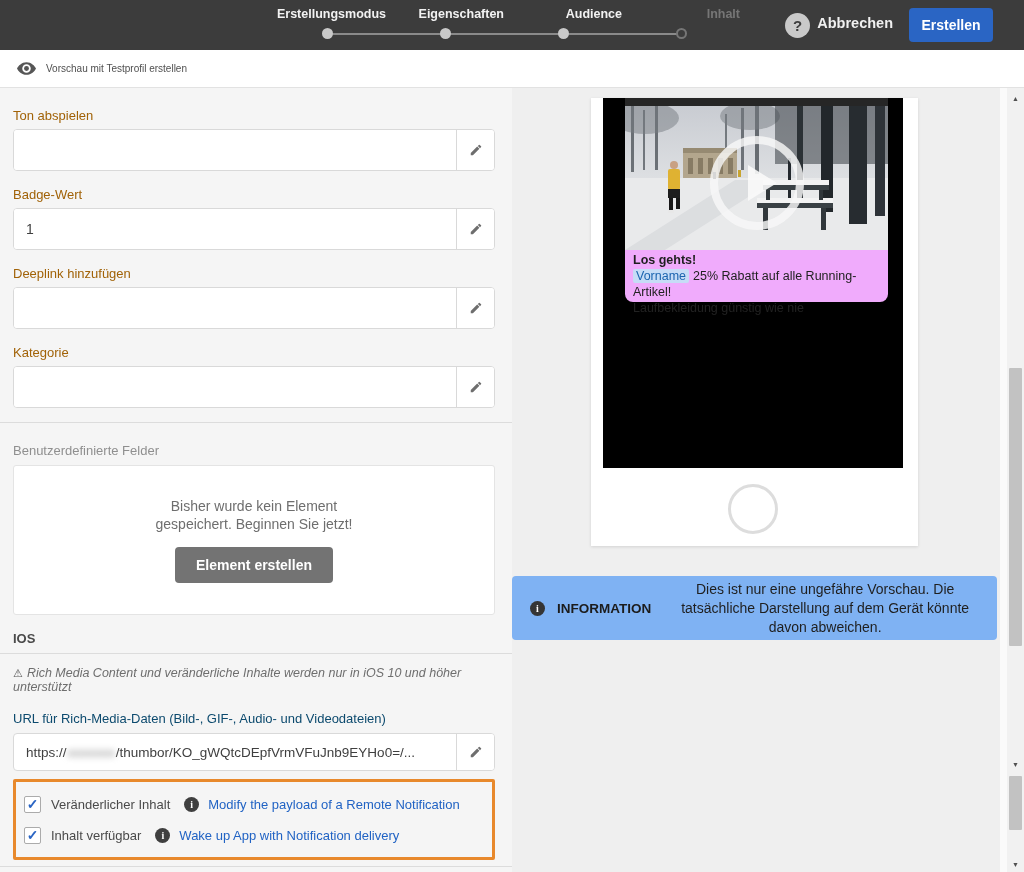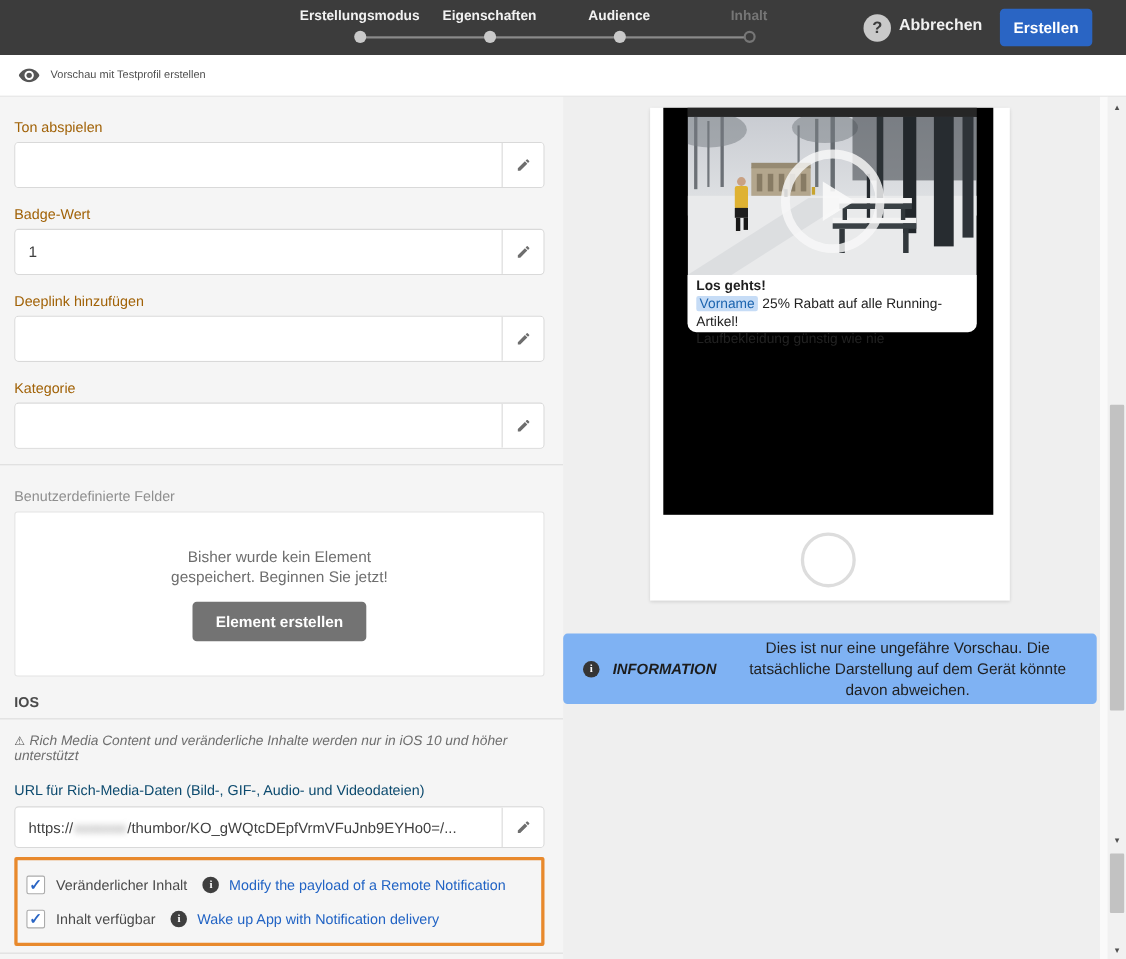--- a/index.html
+++ b/index.html
@@ -5,21 +5,21 @@
   * { margin:0; padding:0; box-sizing:border-box; }
   html,body { width:1024px; height:872px; overflow:hidden;
     font-family:"Liberation Sans", sans-serif; background:#f5f5f5; }
   .app { position:relative; width:1024px; height:872px; overflow:hidden; }
 
   
   .topbar { position:absolute; left:0; top:0; width:1024px; height:50px; background:#3c3c3c; }
   .stepper { position:absolute; left:268px; top:5px; width:470px; height:40px; }
   .stepper .track { position:absolute; left:59px; right:56px; top:28px; height:2px; background:#8a8a8a; }
   .step { position:absolute; top:0; width:118px; text-align:center; cursor:pointer; }
-  .step .lbl { font-size:12.5px; font-weight:bold; color:#f2f2f2; line-height:18px; }
+  .step .lbl { font-size:12.5px; font-weight:bold; color:#f2f2f2; line-height:18px;text-align:right; }
   .step .dot { width:11px; height:11px; border-radius:50%; background:#c9c9c9; margin:5px auto 0; position:relative; }
   .step.next .lbl { color:#767676; }
   .step.next .dot { background:#3c3c3c; border:2px solid #767676; width:11px; height:11px; }
   .s0{left:0;} .s1{left:118px;} .s2{left:236px;} .s3{left:354px;}
 
   .help-circle { position:absolute; right:214px; top:13px; width:25px; height:25px; border-radius:50%;
     background:#c9c9c9; color:#3c3c3c; font-size:15px; font-weight:bold; text-align:center; line-height:25px; cursor:pointer; }
   .cancel-btn { position:absolute; right:131px; top:15px; color:#f0f0f0; font-size:14.5px; font-weight:bold; cursor:pointer; }
   .create-btn { position:absolute; right:31px; top:8px; width:84px; height:34px; background:#2a65c4; border:none;
     border-radius:4px; color:#fff; font-size:14px; font-weight:bold; font-family:inherit; cursor:pointer; }
@@ -78,32 +78,32 @@
     box-shadow:0 1px 3px rgba(0,0,0,.12); }
   .screen { position:absolute; left:12px; top:0; width:300px; height:370px; background:#000; }
   .screen .topstrip { position:absolute; left:22px; top:0; width:263px; height:8px; background:#262626; }
   .media { position:absolute; left:22px; top:8px; width:263px; height:144px; overflow:hidden; }
   .media svg { display:block; }
   .play { position:absolute; left:85px; top:30px; width:94px; height:94px; border-radius:50%;
     border:8px solid rgba(248,248,248,.82); }
   .play .tri { position:absolute; left:30px; top:21px; width:0; height:0;
     border-top:18px solid transparent; border-bottom:18px solid transparent;
     border-left:29px solid rgba(250,250,250,.9); }
-  .notif { position:absolute; left:22px; top:152px; width:263px; height:52px; background:#ffffff;
+  .notif { position:absolute; left:22px; top:152px; width:263px; height:52px; background:#f0abfc;
     border-radius:0 0 8px 8px; padding:2px 8px; line-height:16px; }
   .notif .t { font-size:12.5px; font-weight:bold; color:#1f1f1f; }
   .notif .b { font-size:12.5px; color:#222; }
   .token { background:#c6dcf6; color:#1c64af; padding:0 3px; border-radius:2px; margin-right:4px; }
   .home-circle { position:absolute; left:137px; top:386px; width:50px; height:50px; border:3px solid #ddd;
     border-radius:50%; }
 
   .info-banner { position:absolute; left:0px; top:488px; width:485px; height:64px; background:#7fb2f3;
     border-radius:4px; display:flex; align-items:center; }
   .info-banner .info-dot { margin-left:18px; background:#353535; }
-  .info-banner .tag { margin-left:12px; font-size:13.5px; font-weight:bold; color:#1c1c1c; flex:none;font-style:italic; }
+  .info-banner .tag { margin-left:12px; font-size:13.5px; font-weight:bold; color:#1c1c1c; flex:none; }
   .info-banner .msg { margin:0 14px 0 16px; font-size:14px; color:#1f1f1f; line-height:19px; text-align:center; }
 
   
   .gap-strip { position:absolute; left:1000px; top:88px; width:7px; height:784px; background:#fafafa; }
   .rail { position:absolute; left:1007px; top:88px; width:17px; height:784px; background:#f1f1f1; }
   .rail .arrow { position:absolute; left:0; width:17px; height:14px; text-align:center; font-size:7px;
     color:#505050; line-height:14px; cursor:pointer; }
   .rail .thumb { position:absolute; left:2px; width:13px; background:#c2c2c2; border-radius:1px; cursor:pointer; }
   .t1 { top:280px; height:278px; }
   .t2 { top:688px; height:54px; }

